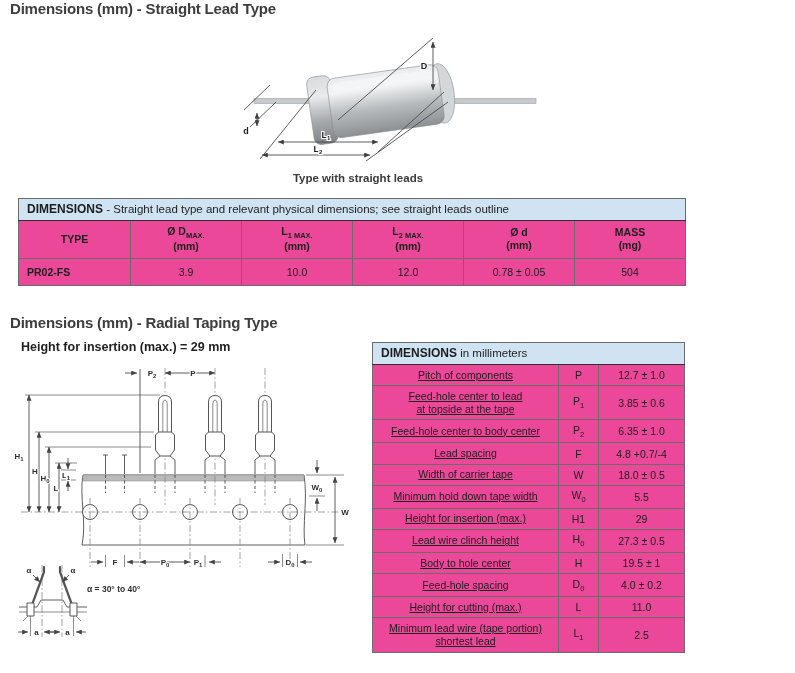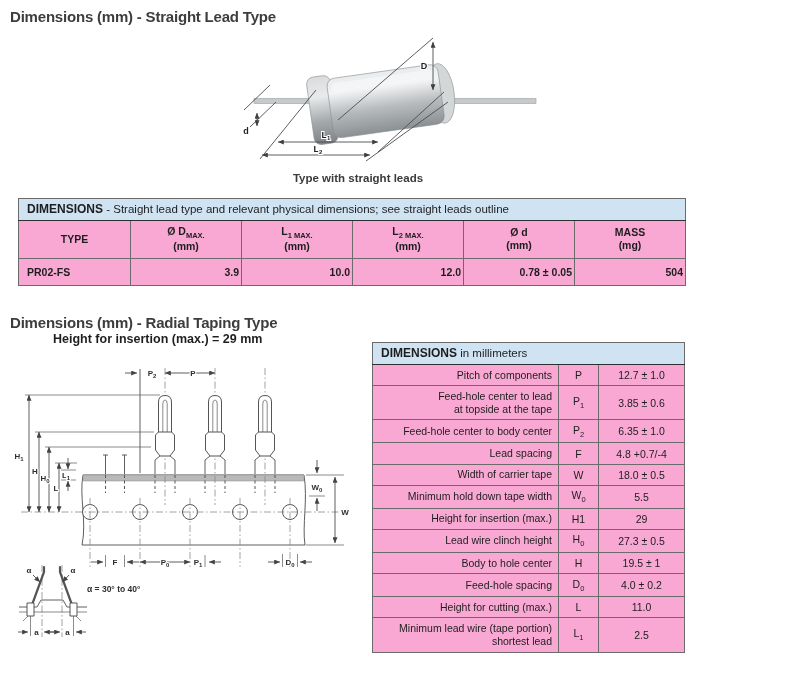--- a/index.html
+++ b/index.html
@@ -1,30 +1,30 @@
 <!DOCTYPE html>
 <html><head>
 <meta charset="utf-8">
 <style>
   html,body{margin:0;padding:0;background:#fff;}
   .stage{position:relative;width:795px;height:673px;background:#fff;overflow:hidden;
          font-family:"Liberation Sans",sans-serif;}
   .sec-title{position:absolute;left:10px;font-size:15px;font-weight:700;color:#3d3d3d;letter-spacing:-0.2px;}
-  .sub-title{position:absolute;left:21px;top:332px;font-size:12.5px;font-weight:700;color:#1f1f1f;margin-left:32px;}
-  table{position:absolute;border-collapse:collapse;table-layout:fixed;background:#f9a8d4;border:1.5px solid #2f2f2f;}
+  .sub-title{position:absolute;left:21px;top:340px;font-size:12.5px;font-weight:700;color:#1f1f1f;}
+  table{position:absolute;border-collapse:collapse;table-layout:fixed;background:#ec4899;border:1.5px solid #2f2f2f;}
   th,td{border:1px solid #6b6b6b;color:#1d1d1d;}
   .band{background:#cfe3f2;text-align:left;padding:3px 8px;font-size:11.5px;font-weight:400;
         border-bottom:1.5px solid #2f2f2f;line-height:1.25;}
   .band b{font-weight:700;font-size:12px;}
   #table1 th.col{font-size:10.5px;font-weight:700;text-align:center;padding:4px 2px;line-height:1.25;}
-  #table1 td{font-size:10.5px;text-align:right;padding:7px 2px;font-weight:bold;}
+  #table1 td{font-size:10.5px;text-align:center;padding:7px 2px;}
   #table1 .type{text-align:left;padding-left:8px;font-weight:700;margin-top:44px;}
   sub{font-size:7.5px;}
   #table2 td{font-size:10.5px;padding:3.5px 6px;}
-  #table2 .lab{text-align:right;line-height:1.25;}
+  #table2 .lab{text-align:center;line-height:1.25;text-decoration:underline;}
   #table2 .sym{text-align:center;}
   #table2 .val{text-align:center;}
   svg{position:absolute;overflow:visible;}
   svg text{font-family:"Liberation Sans",sans-serif;}
   .lbl{font-size:8px;font-weight:700;fill:#2e2e2e;text-anchor:middle;
        paint-order:stroke;stroke:#fff;stroke-width:2.2px;stroke-linejoin:round;}
   .sb{font-size:6px;}
   .note{font-size:8.5px;font-weight:700;fill:#2e2e2e;text-anchor:start;
         paint-order:stroke;stroke:#fff;stroke-width:2px;}
   .cap{font-size:11.5px;font-weight:700;fill:#3a3a3a;text-anchor:middle;}
@@ -35,21 +35,21 @@
   .cl{stroke:#8a8a8a;stroke-width:0.8;stroke-dasharray:7 2.5 1.5 2.5;fill:none;}
   .dsh{stroke:#555;stroke-width:1;stroke-dasharray:3 2.5;fill:none;}
   .part{fill:#fff;stroke:#555;stroke-width:1;stroke-linejoin:round;}
   .wire{stroke:#555;stroke-width:2.2;fill:none;stroke-linecap:round;}
 </style>
 </head>
 <body>
 
 <div class="stage">
 
-  <div class="sec-title" style="top:8px">Dimensions (mm) - Straight Lead Type</div>
+  <div class="sec-title" style="top:0">Dimensions (mm) - Straight Lead Type</div>
 
   <svg style="left:230px;top:24px" width="330" height="170" viewBox="0 0 330 170">
     <defs>
       <linearGradient id="gBody" x1="0" y1="0" x2="0" y2="1">
         <stop offset="0" stop-color="#e9ebec"></stop>
           <stop offset="0.25" stop-color="#f3f4f5"></stop>
         <stop offset="0.6" stop-color="#b7bbbd"></stop>
           <stop offset="1" stop-color="#8b9093"></stop>
       </linearGradient>
       <linearGradient id="gCap" x1="0" y1="0" x2="0" y2="1">

